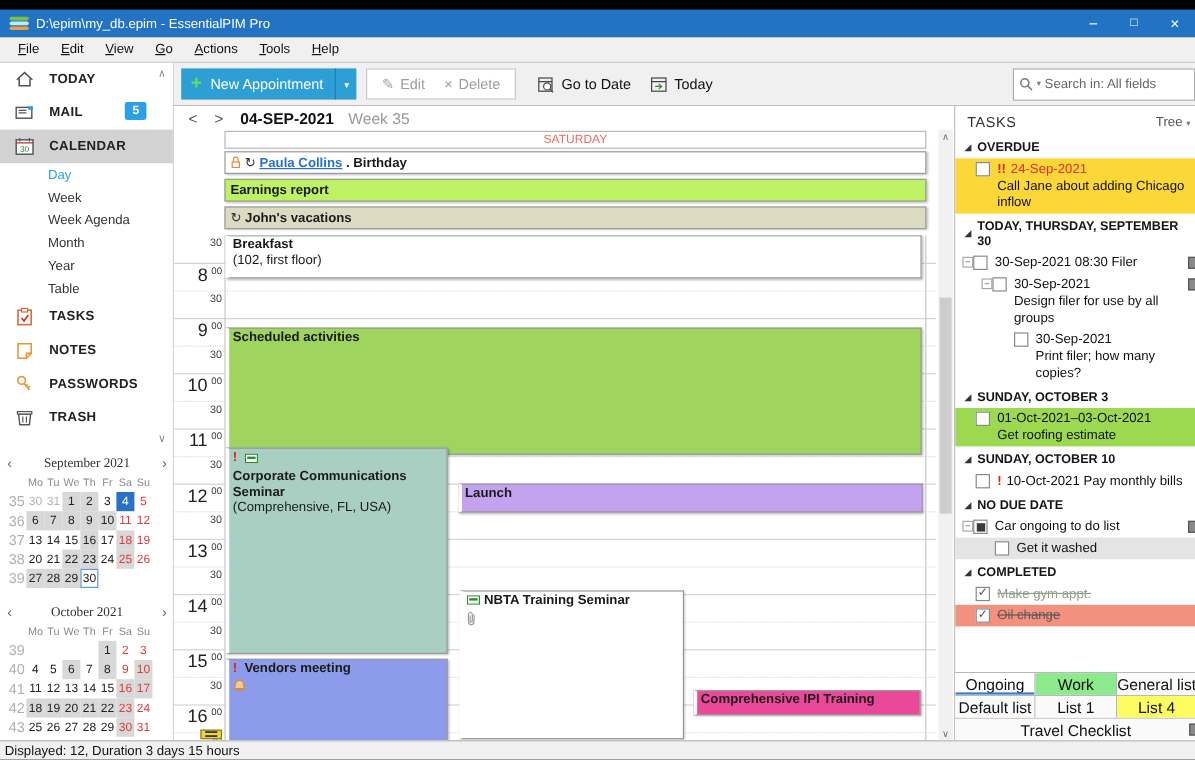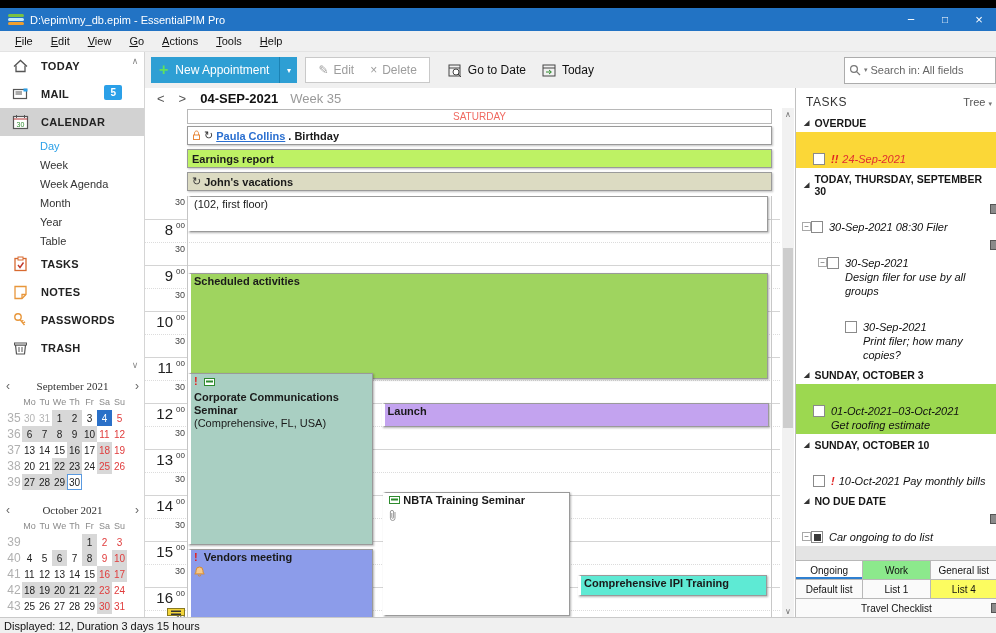--- a/index.html
+++ b/index.html
@@ -112,38 +112,38 @@
   
   .taskspanel { position:absolute; left:795px; top:88px; width:201px; height:529px; background:#fff;
     border-left:1px solid #c0c0c0; overflow:hidden; }
   .tp-head { height:24px; display:flex; align-items:center; padding:4px 4px 0 10px; }
   .tp-title { font-size:12px; color:#333; letter-spacing:.5px; }
   .tp-view { margin-left:auto; font-size:11px; color:#555; }
   .tp-view .caret { font-size:7px; color:#777; }
   .tgroup-h { display:flex; align-items:center; gap:5px; padding:5px 0 3px 8px;
     font-size:10.5px; font-weight:bold; color:#161616; }
   .tgroup-h .tri { font-size:7px; color:#333; }
-  .titem { position:relative; display:flex; padding:20px 0 2px 0; line-height:14px;font-style:italic; }
+  .titem { position:relative; display:flex; padding:2px 0 2px 0; line-height:14px; }
   .titem .exp { width:9px; height:9px; border:1px solid #a8a8a8; background:#fff; font-size:8px;
     line-height:7px; text-align:center; color:#555; margin-top:2px; flex:none; }
   .cb { width:12px; height:12px; border:1px solid #8a8a8a; background:#fff; flex:none; margin-top:1px;
     display:flex; align-items:center; justify-content:center; }
   .cb .part { width:7px; height:7px; background:#3a3a3a; }
   .cb .chk { font-size:10px; color:#555; line-height:10px; }
   .titem .body { margin-left:6px; flex:1; min-width:0; }
   .titem .pri { color:#e02020; font-weight:bold; margin-right:4px; }
   .titem .tdate { color:#111; }
   .titem .tdate.red { color:#e03030; }
   .titem .ttext { color:#111; }
   .titem.strike .ttext { text-decoration:line-through; }
   .right-cut { position:absolute; right:-2px; top:4px; width:8px; height:10px; background:#8a8a8a;
     border:1px solid #555; }
   .tp-tabs { position:absolute; left:0; bottom:0; width:201px; }
   .tabrow { display:flex; height:19px; border-top:1px solid #b8b8b8; }
-  .tab { flex:1; display:flex; align-items:center; justify-content:center; font-size:10px; color:#111;
+  .tab { flex:1; display:flex; align-items:center; justify-content:center; font-size:13px; color:#111;
     border-right:1px solid #b8b8b8; background:#fafafa; position:relative; overflow:hidden; white-space:nowrap; }
   .tab:last-child { border-right:none; }
   .tab.active { background:#fff; }
   .tab.active::after { content:""; position:absolute; left:0; right:0; bottom:0; height:2px; background:#2f80d0; }
 
   
   .statusbar { position:absolute; left:0; top:617px; width:996px; height:16px; background:#f0f0f0;
     border-top:1px solid #c9c9c9; display:flex; align-items:center; padding-left:4px; font-size:11px; color:#111; }
 
   svg { display:block; }
@@ -511,20 +511,23 @@
           <span class="gut-label half30">30</span>
         </div>
         <div class="grow hour" style="top: 391px;">
           <span class="gut-label"><span class="h">16</span> <span class="m">00</span></span>
         </div>
         <div class="grow half" style="top: 414px;">
           <span class="gut-label half30">30</span>
         </div>
         <div class="daycol" id="daycol">
           <div class="event" style="top: 0px; height: 36.0333px; left: 0%; width: 99.5%; background: rgb(255, 255, 255); color: rgb(26, 26, 26);">
+            <div style="display: flex; align-items: center; gap: 3px; flex-wrap: wrap;">
+              <span class="ttl">Breakfast</span>
+            </div>
             <div class="sub">(102, first floor)</div>
           </div>
           <div class="event" style="top: 77px; height: 105.8px; left: 0%; width: 99.5%; background: rgb(159, 212, 95); color: rgb(26, 26, 26);">
             <div style="display: flex; align-items: center; gap: 3px; flex-wrap: wrap;">
               <span class="ttl">Scheduled activities</span>
             </div>
           </div>
           <div class="event" style="top: 177.1px; height: 171.733px; left: 0%; width: 31.8%; background: rgb(169, 207, 194); color: rgb(26, 26, 26);">
             <div style="display: flex; align-items: center; gap: 3px; flex-wrap: wrap;">
               <span class="ex-mark">!</span>
@@ -564,21 +567,21 @@
               <span class="ex-mark">!</span>
               <span class="ttl">Vendors meeting</span>
             </div>
             <div style="margin-top: 2px;">
               <svg width="11" height="12" viewBox="0 0 11 12">
                 <path d="M5.5 1a3.4 3.4 0 0 1 3.4 3.4c0 2.3.8 3.1 1.3 3.5H.8c.5-.4 1.3-1.2 1.3-3.5A3.4 3.4 0 0 1 5.5 1z" fill="#f7c98c" stroke="#d98b2b"></path>
                 <path d="M4.2 8.8a1.3 1.3 0 0 0 2.6 0" fill="none" stroke="#d98b2b"></path>
               </svg>
             </div>
           </div>
-          <div class="event" style="top: 378.733px; height: 21.4667px; left: 66.9%; width: 32.5%; background: #5eead4; color: rgb(26, 26, 26);">
+          <div class="event" style="top: 378.733px; height: 21.4667px; left: 66.9%; width: 32.5%; background: #ec4899; color: rgb(26, 26, 26);">
             <div style="display: flex; align-items: center; gap: 3px; flex-wrap: wrap;">
               <span class="ttl">Comprehensive IPI Training</span>
             </div>
           </div>
         </div>
         <div class="more-indicator">▬▬<br>▬▬</div>
       </div>
     <div class="cal-scroll">
       <span class="arr" style="top:0;">∧</span>
       <span class="arr" style="bottom:0;">∨</span>
@@ -596,20 +599,21 @@
     <div id="taskgroups">
         <div class="tgroup-h">
           <span class="tri">◢</span>
           <span>OVERDUE</span>
         </div>
         <div class="titem" style="background: rgb(251, 215, 55); padding-left: 6px;">
           <span style="width: 11px; flex: 0 0 auto;"></span>
           <span class="cb"></span>
           <div class="body">
             <div><span class="pri">!!</span><span class="tdate red">24-Sep-2021</span></div>
+            <div class="ttext">Call Jane about adding Chicago inflow</div>
           </div>
         </div>
         <div class="tgroup-h">
           <span class="tri">◢</span>
           <span>TODAY, THURSDAY, SEPTEMBER 30</span>
         </div>
         <div class="titem" style="padding-left: 6px;">
           <span class="exp">−</span>
           <span class="cb"></span>
           <div class="body">

